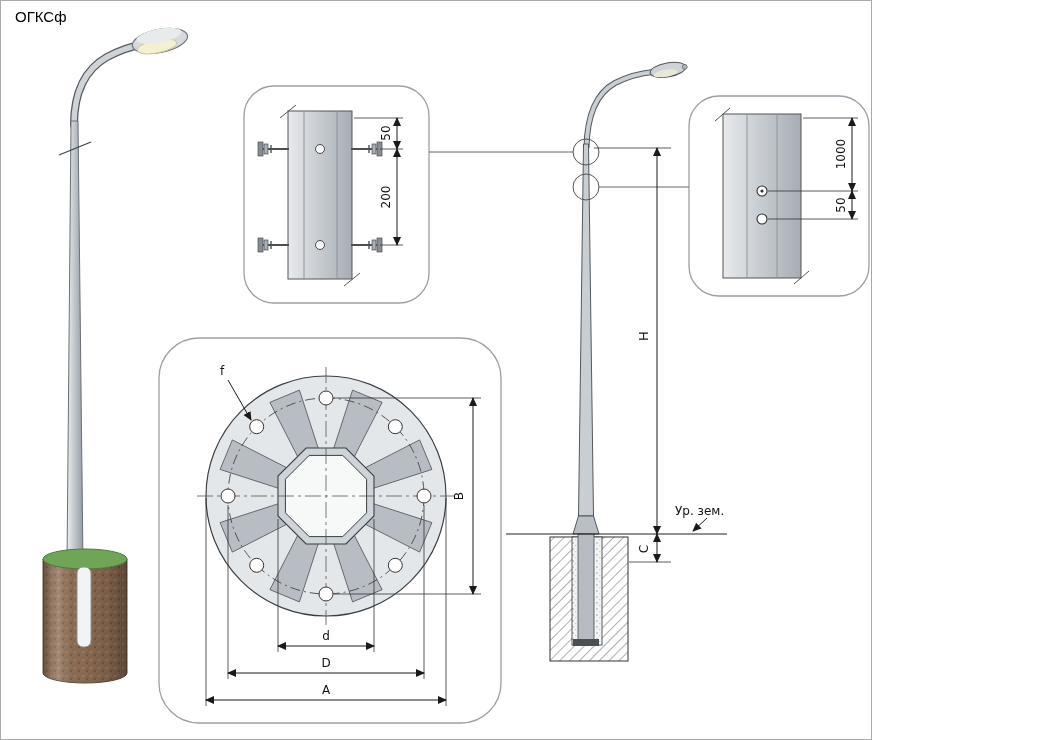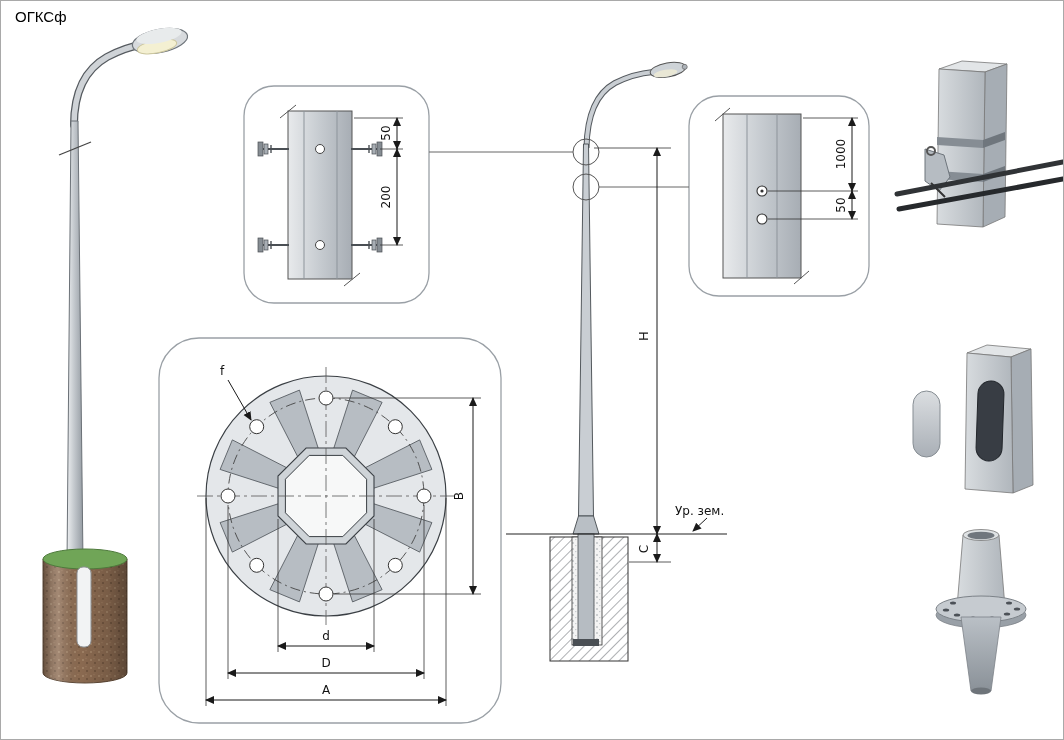--- a/index.html
+++ b/index.html
@@ -1,16 +1,16 @@
 <!DOCTYPE html>
 <html><head>
 <meta charset="utf-8">
 <style>
   html,body{margin:0;padding:0;background:#ffffff;}
-  .canvas{position:relative;width:1064px;height:740px;background:#ffffff;
+  .canvas{position:relative;width:872px;height:740px;background:#ffffff;
           border:1px solid #a9a9a9;box-sizing:border-box;overflow:hidden;
           font-family:"DejaVu Sans",sans-serif;}
   svg{display:block;}
   .dim{font-family:"DejaVu Sans",sans-serif;font-size:12px;fill:#111;}
   .dimBig{font-family:"DejaVu Sans",sans-serif;font-size:13px;fill:#111;}
   .ttl{font-family:"Liberation Sans","DejaVu Sans",sans-serif;font-size:15px;font-weight:500;fill:#000;}
 </style>
 </head>
 <body>
 

